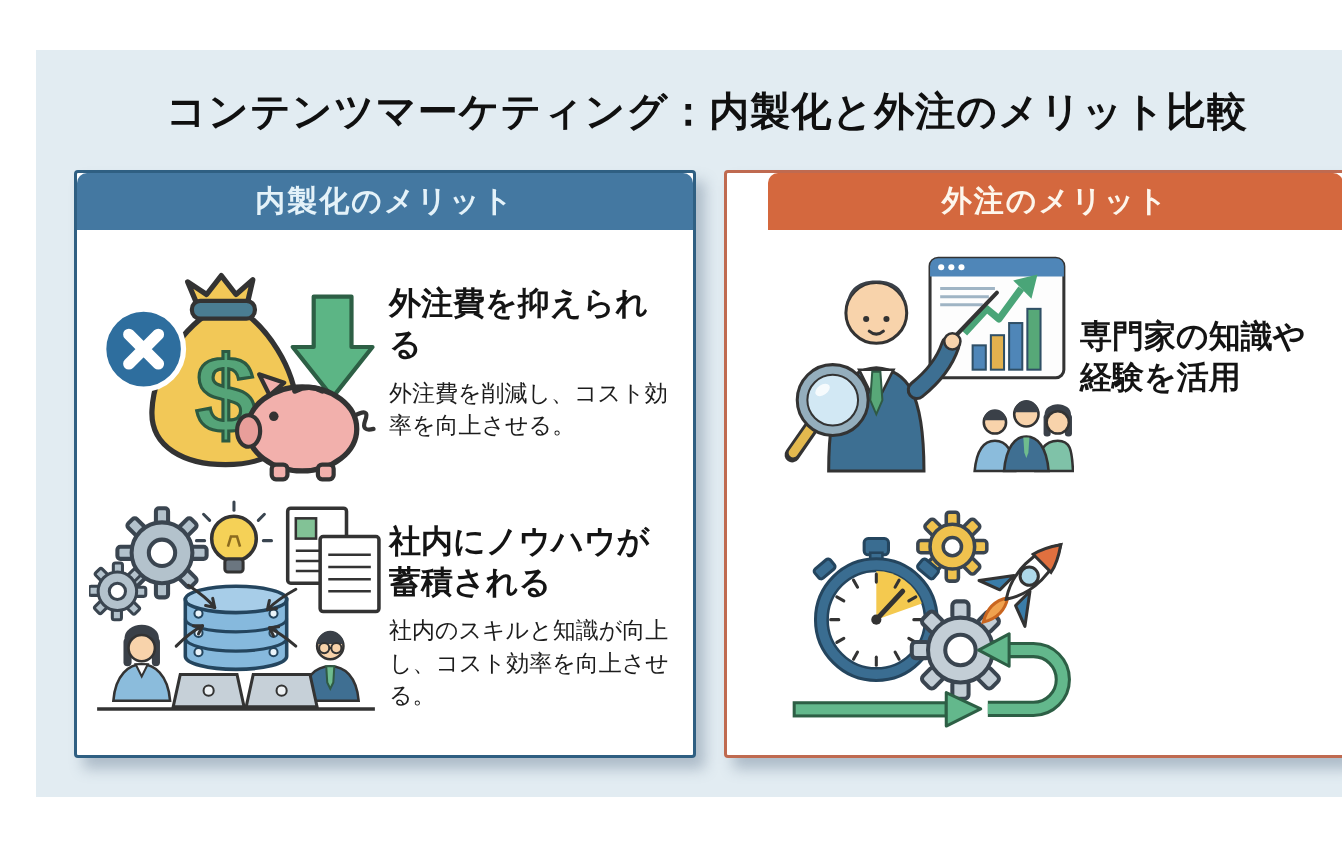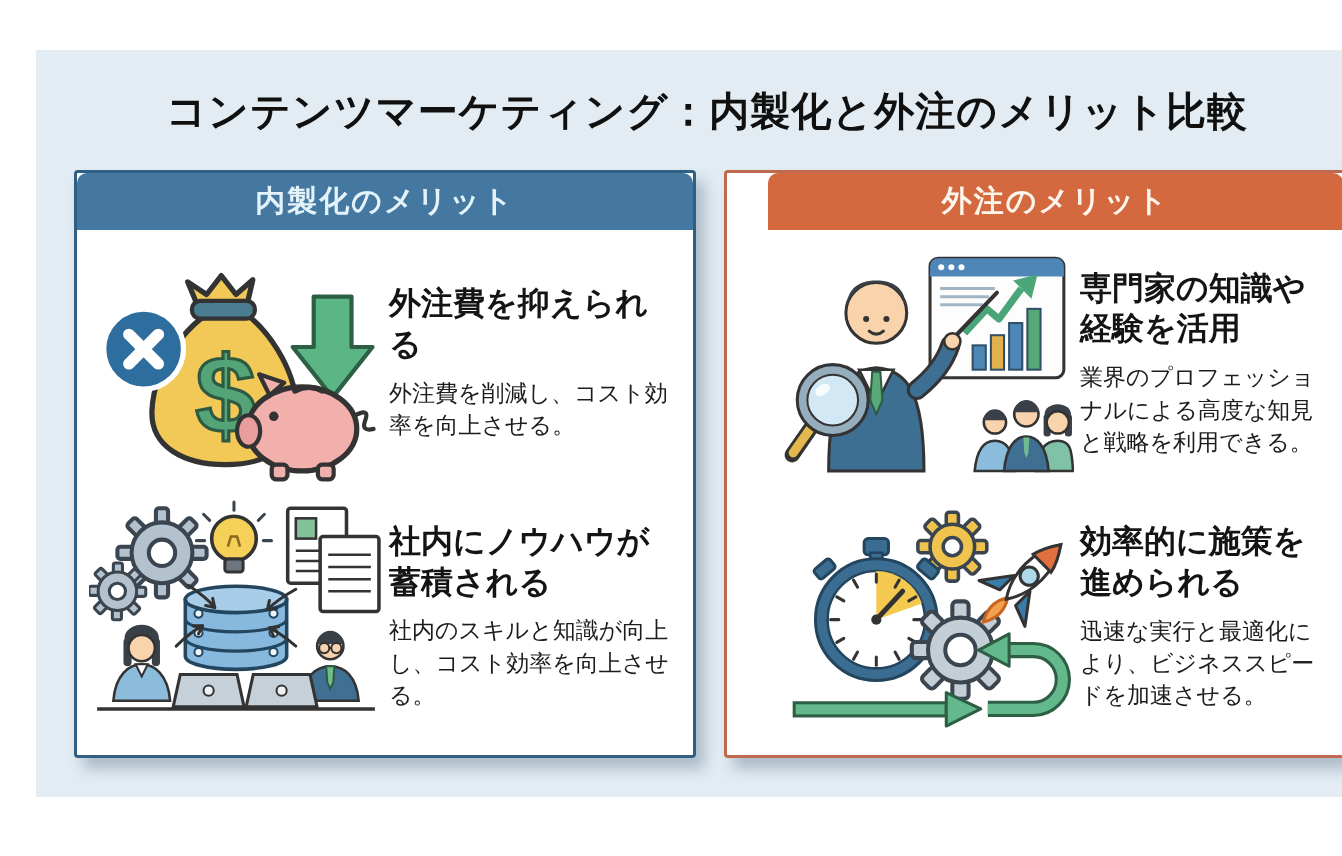--- a/index.html
+++ b/index.html
@@ -273,21 +273,20 @@
               <path d="M192,222 C194,200 202,192 212,192 C222,192 230,200 232,222 Z" fill="#8bbcdc" stroke="#333" stroke-width="2.5"></path>
               <circle cx="243" cy="166" r="12" fill="#f8d3ab" stroke="#333" stroke-width="2.5"></circle>
               <path d="M231,164 A12,12 0 0 1 255,164 Z" fill="#3a4048"></path>
               <path d="M221,222 C223,198 232,188 243,188 C254,188 263,198 265,222 Z" fill="#3f6f92" stroke="#333" stroke-width="2.5"></path>
               <polygon points="240,189 246,189 245,204 243,209 241,204" fill="#6fbc8e"></polygon>
             </g>
           </svg>
         </div>
         <div class="text">
           <h2>専門家の知識や経験を活用</h2>
-          <p>業界のプロフェッショナルによる高度な知見と戦略を利用できる。</p>
         </div>
       </div>
 
       <div class="row">
         <div class="illus">
           <svg viewBox="0 0 290 230" xmlns="http://www.w3.org/2000/svg">
             <g stroke="#3a4550" stroke-width="3.5" fill="#f0c24e">
               <rect x="164" y="12" width="12" height="14" rx="3" transform="rotate(0 170 46)"></rect>
               <rect x="164" y="12" width="12" height="14" rx="3" transform="rotate(45 170 46)"></rect>
               <rect x="164" y="12" width="12" height="14" rx="3" transform="rotate(90 170 46)"></rect>
@@ -346,21 +345,17 @@
             </g>
             <g>
               <path d="M205,206 L250,206 A29,29 0 0 0 250,148 L224,148" fill="none" stroke="#2d5f45" stroke-width="16"></path>
               <path d="M205,206 L250,206 A29,29 0 0 0 250,148 L224,148" fill="none" stroke="#63b88c" stroke-width="10"></path>
               <polygon points="226,132 226,164 196,148" fill="#63b88c" stroke="#2d5f45" stroke-width="3" stroke-linejoin="round"></polygon>
               <rect x="14" y="200" width="150" height="13" fill="#63b88c" stroke="#2d5f45" stroke-width="3"></rect>
               <polygon points="164,190 164,223 198,206" fill="#63b88c" stroke="#2d5f45" stroke-width="3" stroke-linejoin="round"></polygon>
             </g>
           </svg>
         </div>
-        <div class="text">
-          <h2>効率的に施策を進められる</h2>
-          <p>迅速な実行と最適化により、ビジネススピードを加速させる。</p>
-        </div>
       </div>
 
     </div>
   </section>
 </div>
 
 </body></html>

